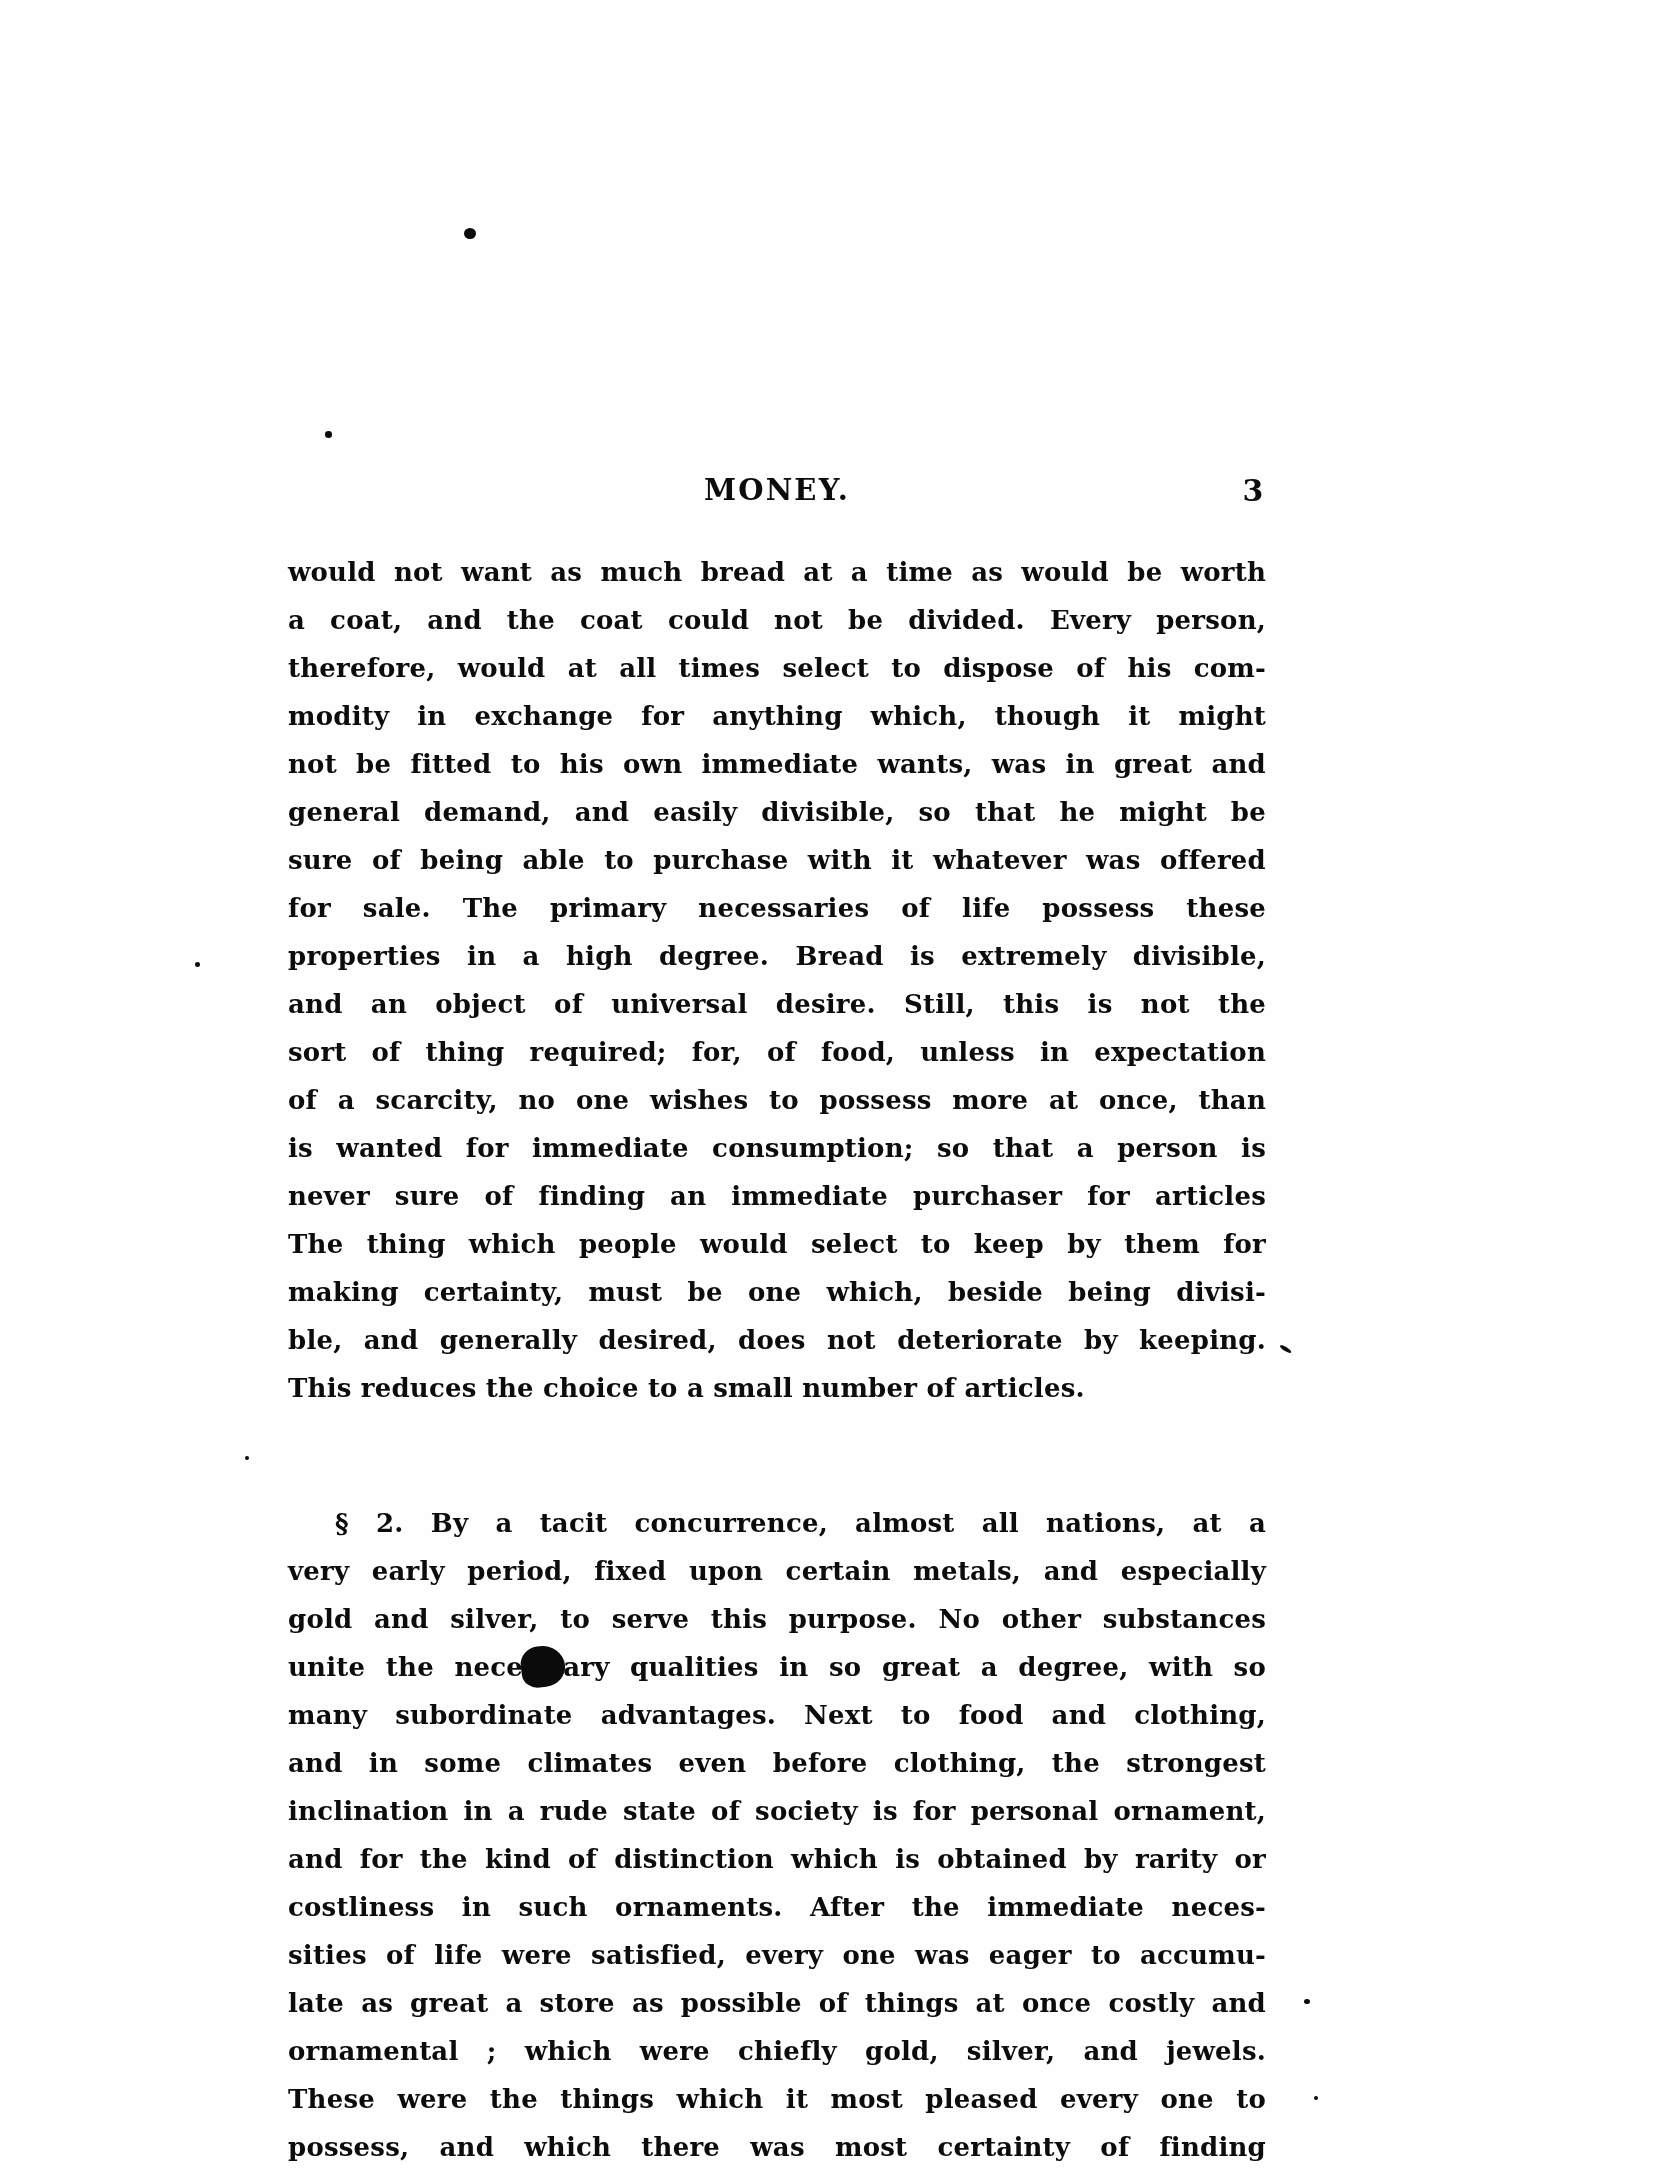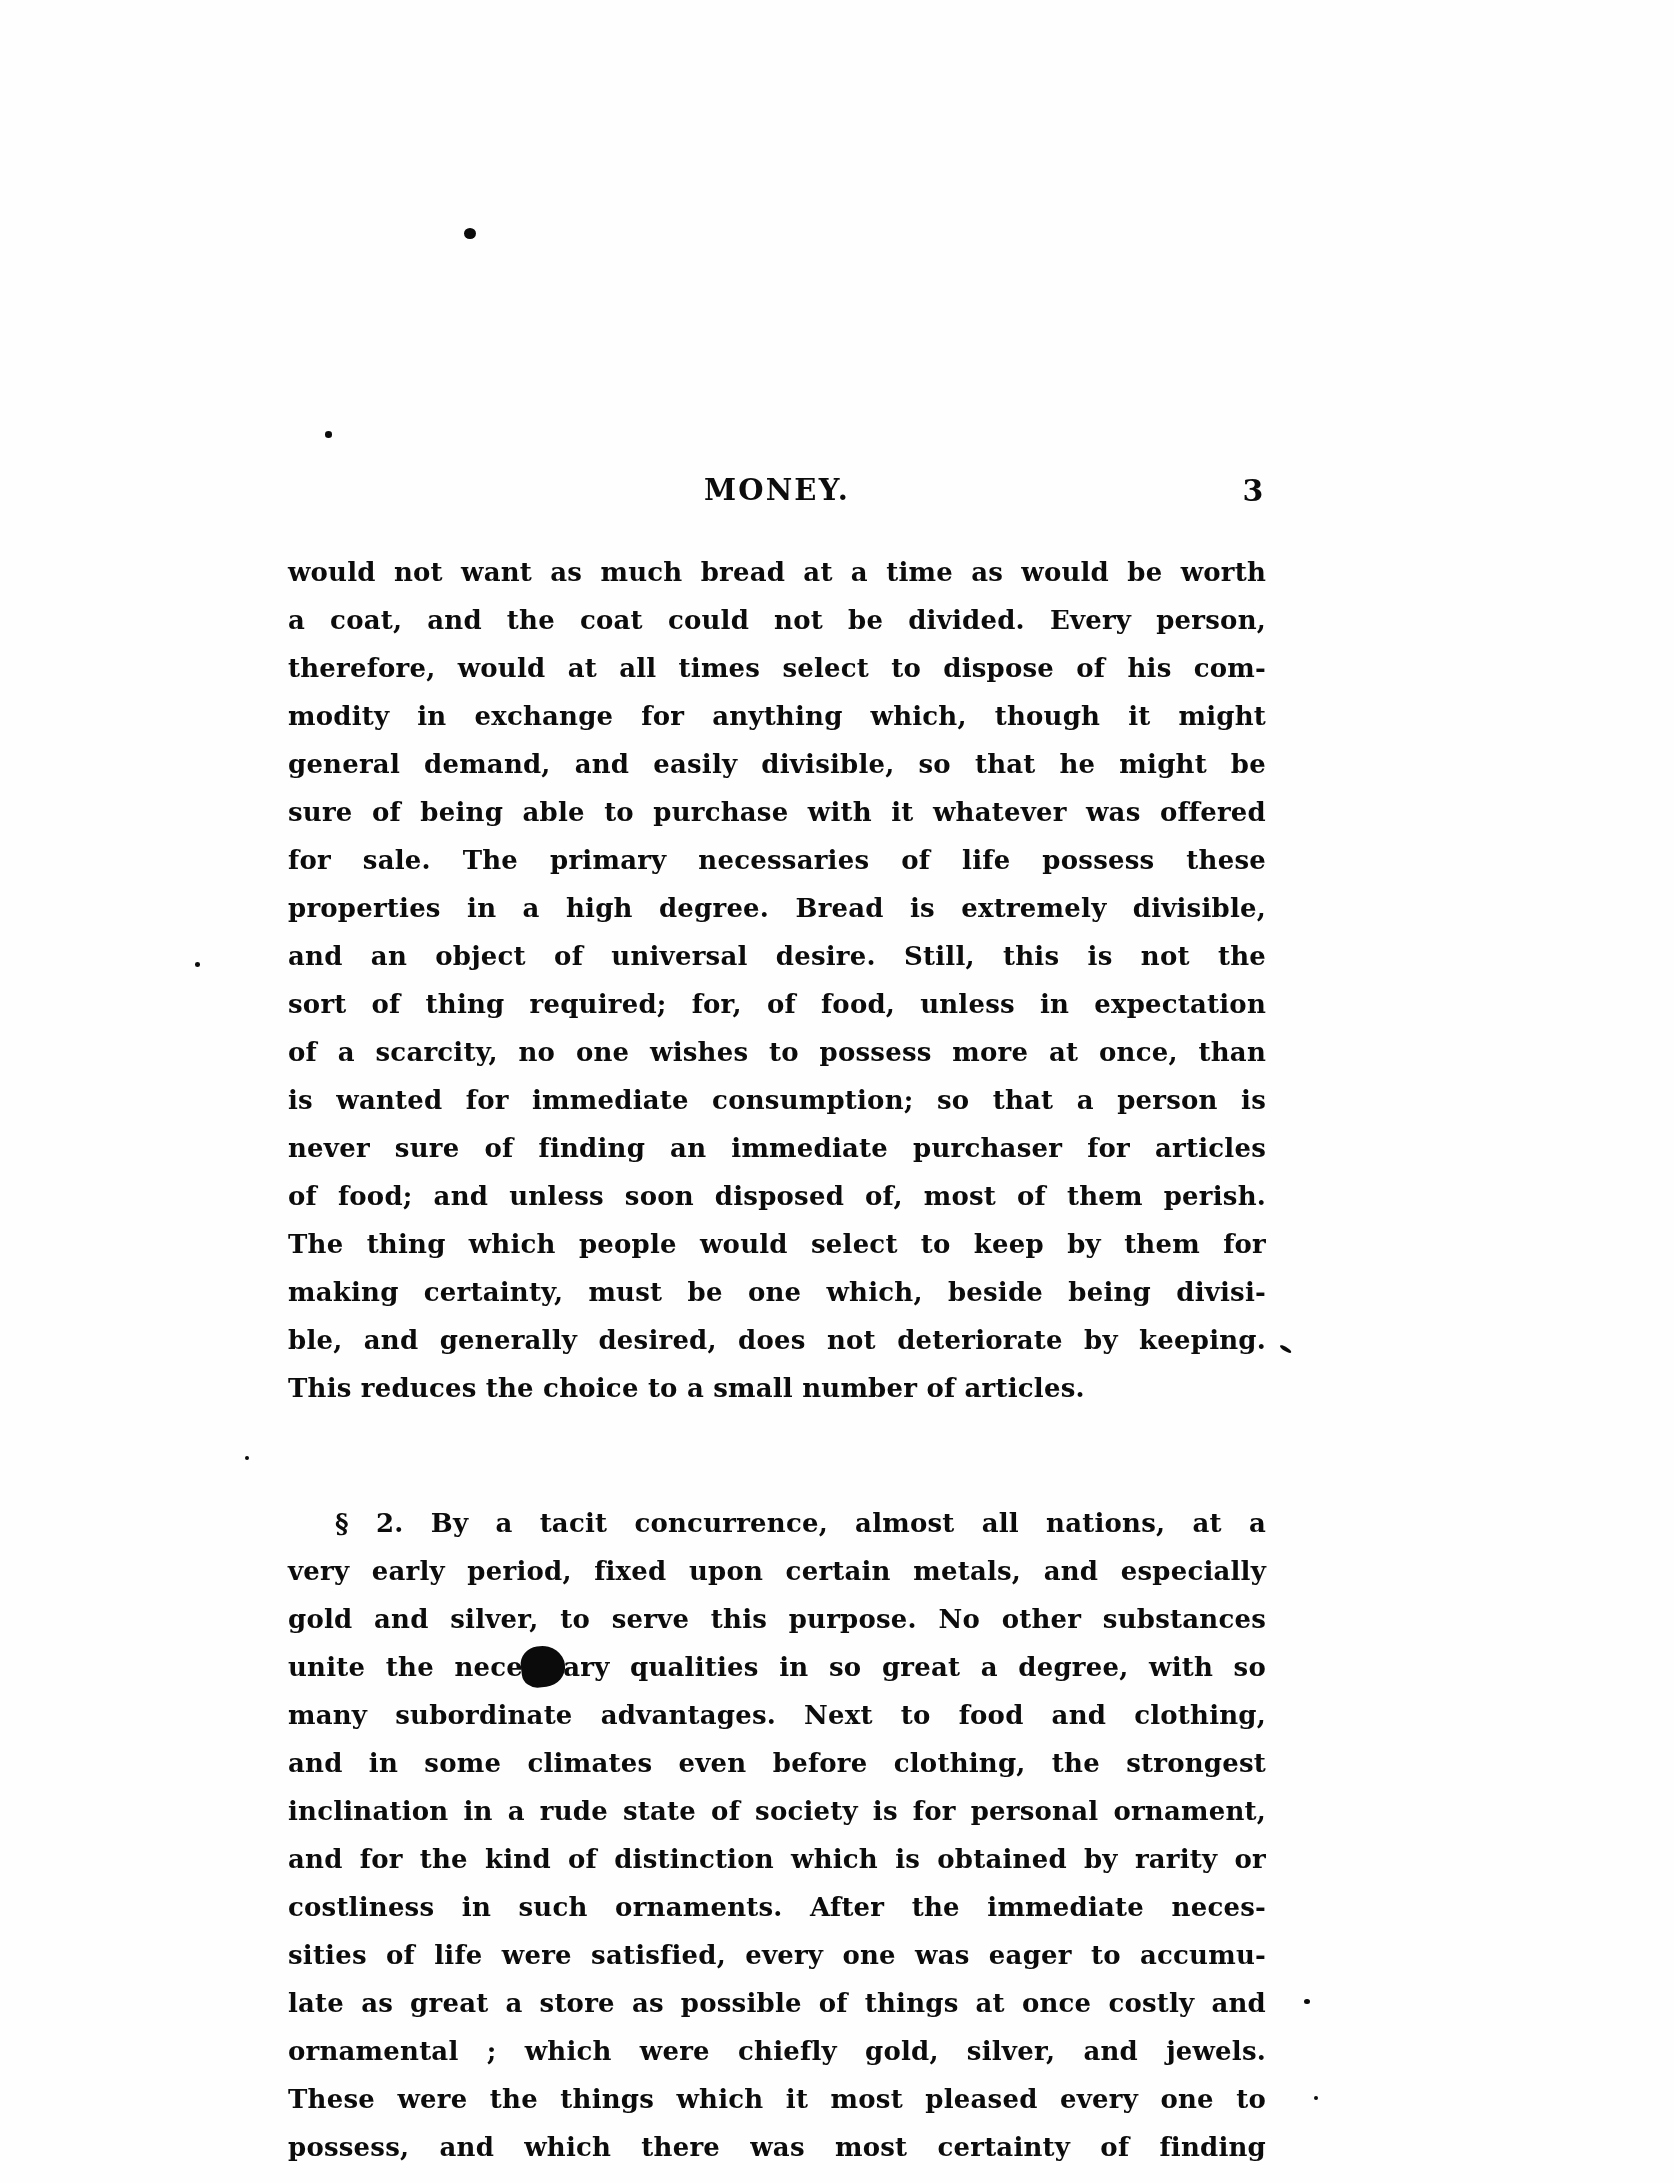--- a/index.html
+++ b/index.html
@@ -85,30 +85,30 @@
   <div class="page-header">
     <span class="running-title">MONEY.</span>
     <span class="page-number">3</span>
   </div>
 
   <div class="para p1">
     <div class="line">would not want as much bread at a time as would be worth</div>
     <div class="line">a coat, and the coat could not be divided.  Every person,</div>
     <div class="line">therefore, would at all times select to dispose of his com-</div>
     <div class="line">modity in exchange for anything which, though it might</div>
+    <div class="line">not be fitted to his own immediate wants, was in great and</div>
     <div class="line">general demand, and easily divisible, so that he might be</div>
     <div class="line">sure of being able to purchase with it whatever was offered</div>
     <div class="line">for sale.  The primary necessaries of life possess these</div>
     <div class="line">properties in a high degree.  Bread is extremely divisible,</div>
     <div class="line">and an object of universal desire.  Still, this is not the</div>
     <div class="line">sort of thing required; for, of food, unless in expectation</div>
     <div class="line">of a scarcity, no one wishes to possess more at once, than</div>
     <div class="line">is wanted for immediate consumption; so that a person is</div>
     <div class="line">never sure of finding an immediate purchaser for articles</div>
-    <div class="line">of food; and unless soon disposed of, most of them perish.</div>
     <div class="line">The thing which people would select to keep by them for</div>
     <div class="line">making certainty, must be one which, beside being divisi-</div>
     <div class="line">ble, and generally desired, does not deteriorate by keeping.</div>
     <div class="line last">This reduces the choice to a small number of articles.</div>
   </div>
 
   <div class="para p2">
     <div class="line indent">§ 2.  By a tacit concurrence, almost all nations, at a</div>
     <div class="line">very early period, fixed upon certain metals, and especially</div>
     <div class="line">gold and silver, to serve this purpose.  No other substances</div>

